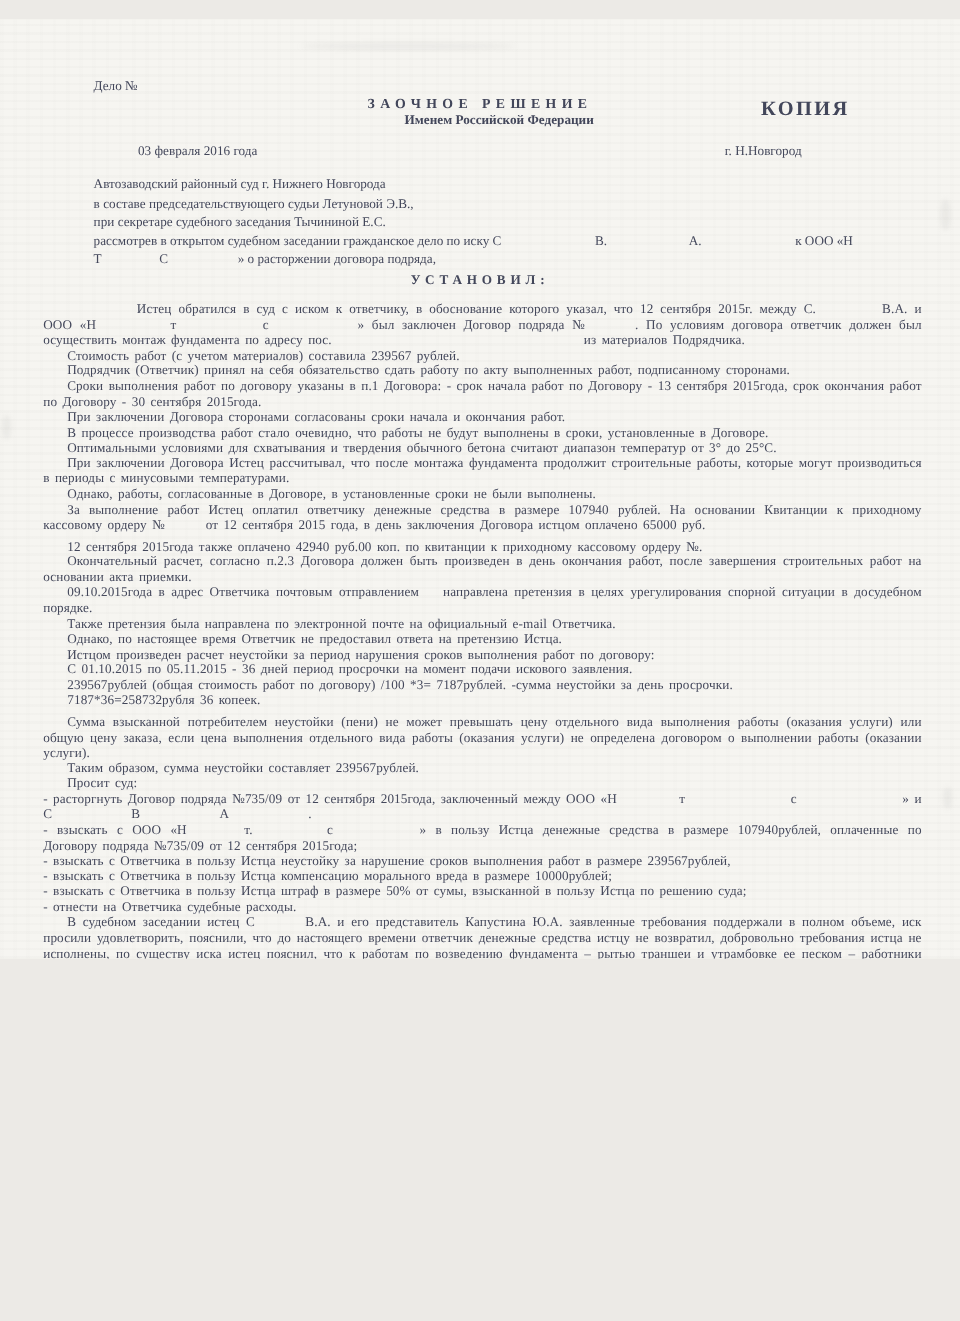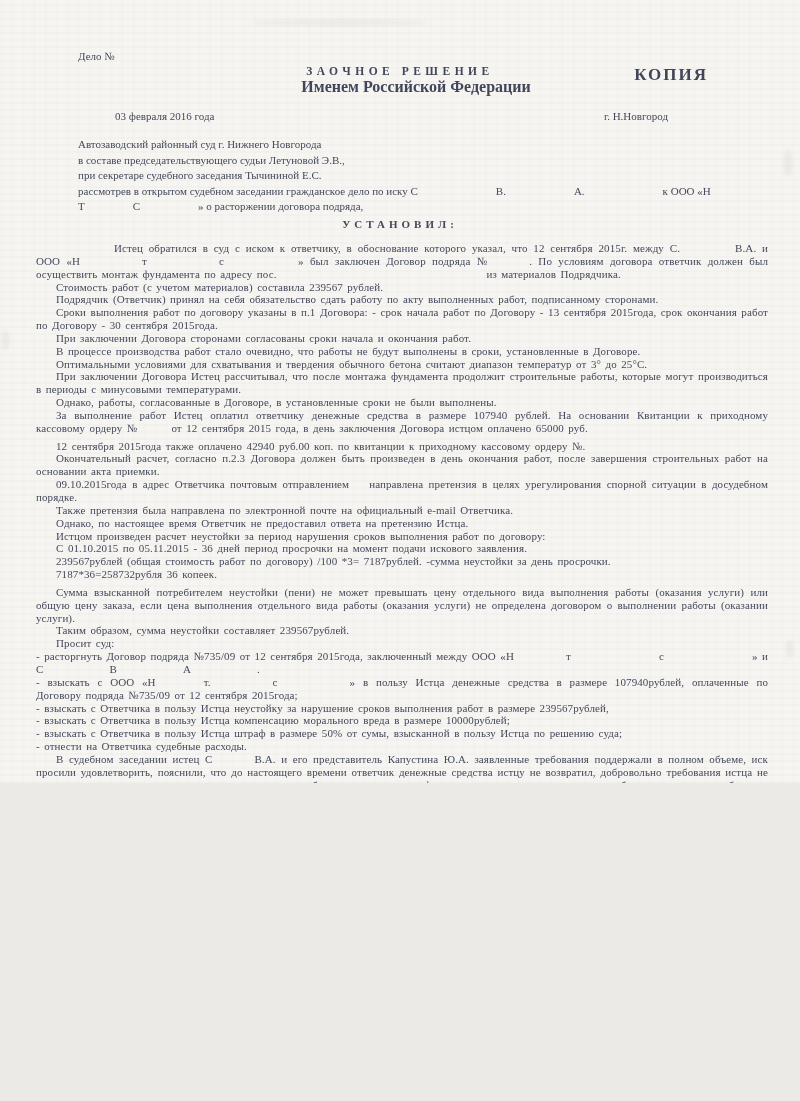--- a/index.html
+++ b/index.html
@@ -1,36 +1,36 @@
 <!DOCTYPE html>
 <html lang="ru"><head>
 <meta charset="utf-8">
 <style>
   html,body{margin:0;padding:0;background:#eceae6;}
   .page{
-    position:relative;width:800px;height:783px;margin:0 auto;
+    position:relative;width:800px;height:783px;margin:16px auto;
     background:#f6f5f1;overflow:hidden;
     font-family:"Liberation Serif","DejaVu Serif",serif;
     color:#42465a;
     -webkit-font-smoothing:antialiased;
   }
   
   .page::before{
     content:"";position:absolute;inset:0;pointer-events:none;
     background:
       repeating-linear-gradient(0deg, rgba(175,175,170,0.05) 0 2px, transparent 2px 7px),
       repeating-linear-gradient(90deg, rgba(190,190,185,0.03) 0 3px, transparent 3px 11px);
   }
   .smudge{position:absolute;background:rgba(150,150,148,0.12);filter:blur(2px);border-radius:50%;pointer-events:none;}
 
   .header{padding-top:50px;}
   .case-row{margin-left:78px;font-size:11px;}
   .title-block{position:relative;text-align:center;margin-top:3px;}
   .doc-title{font-weight:bold;font-size:11.5px;letter-spacing:4.5px;}
-  .doc-subtitle{font-weight:bold;font-size:16px;margin-top:1px;padding-left:32px;}
+  .doc-subtitle{font-weight:bold;font-size:11px;margin-top:1px;padding-left:32px;}
   .copy-label{position:absolute;right:92px;top:0;font-weight:bold;font-size:17px;letter-spacing:2px;}
   .date-row{display:flex;justify-content:space-between;margin:14px 132px 0 115px;font-size:11px;}
   .court{margin:15px 30px 0 78px;font-size:11px;line-height:15.6px;}
   .ustanovil{text-align:center;font-weight:bold;font-size:11px;letter-spacing:4px;margin-top:3px;}
 
   .body{margin:12px 32px 0 36px;font-size:11px;line-height:12.85px;word-spacing:1.6px;letter-spacing:0.1px;}
   .p{text-align:justify;text-indent:20px;margin:0;}
   .deep{text-indent:78px;}
   .flush{text-indent:0;}
   .mt{margin-top:5px;}

